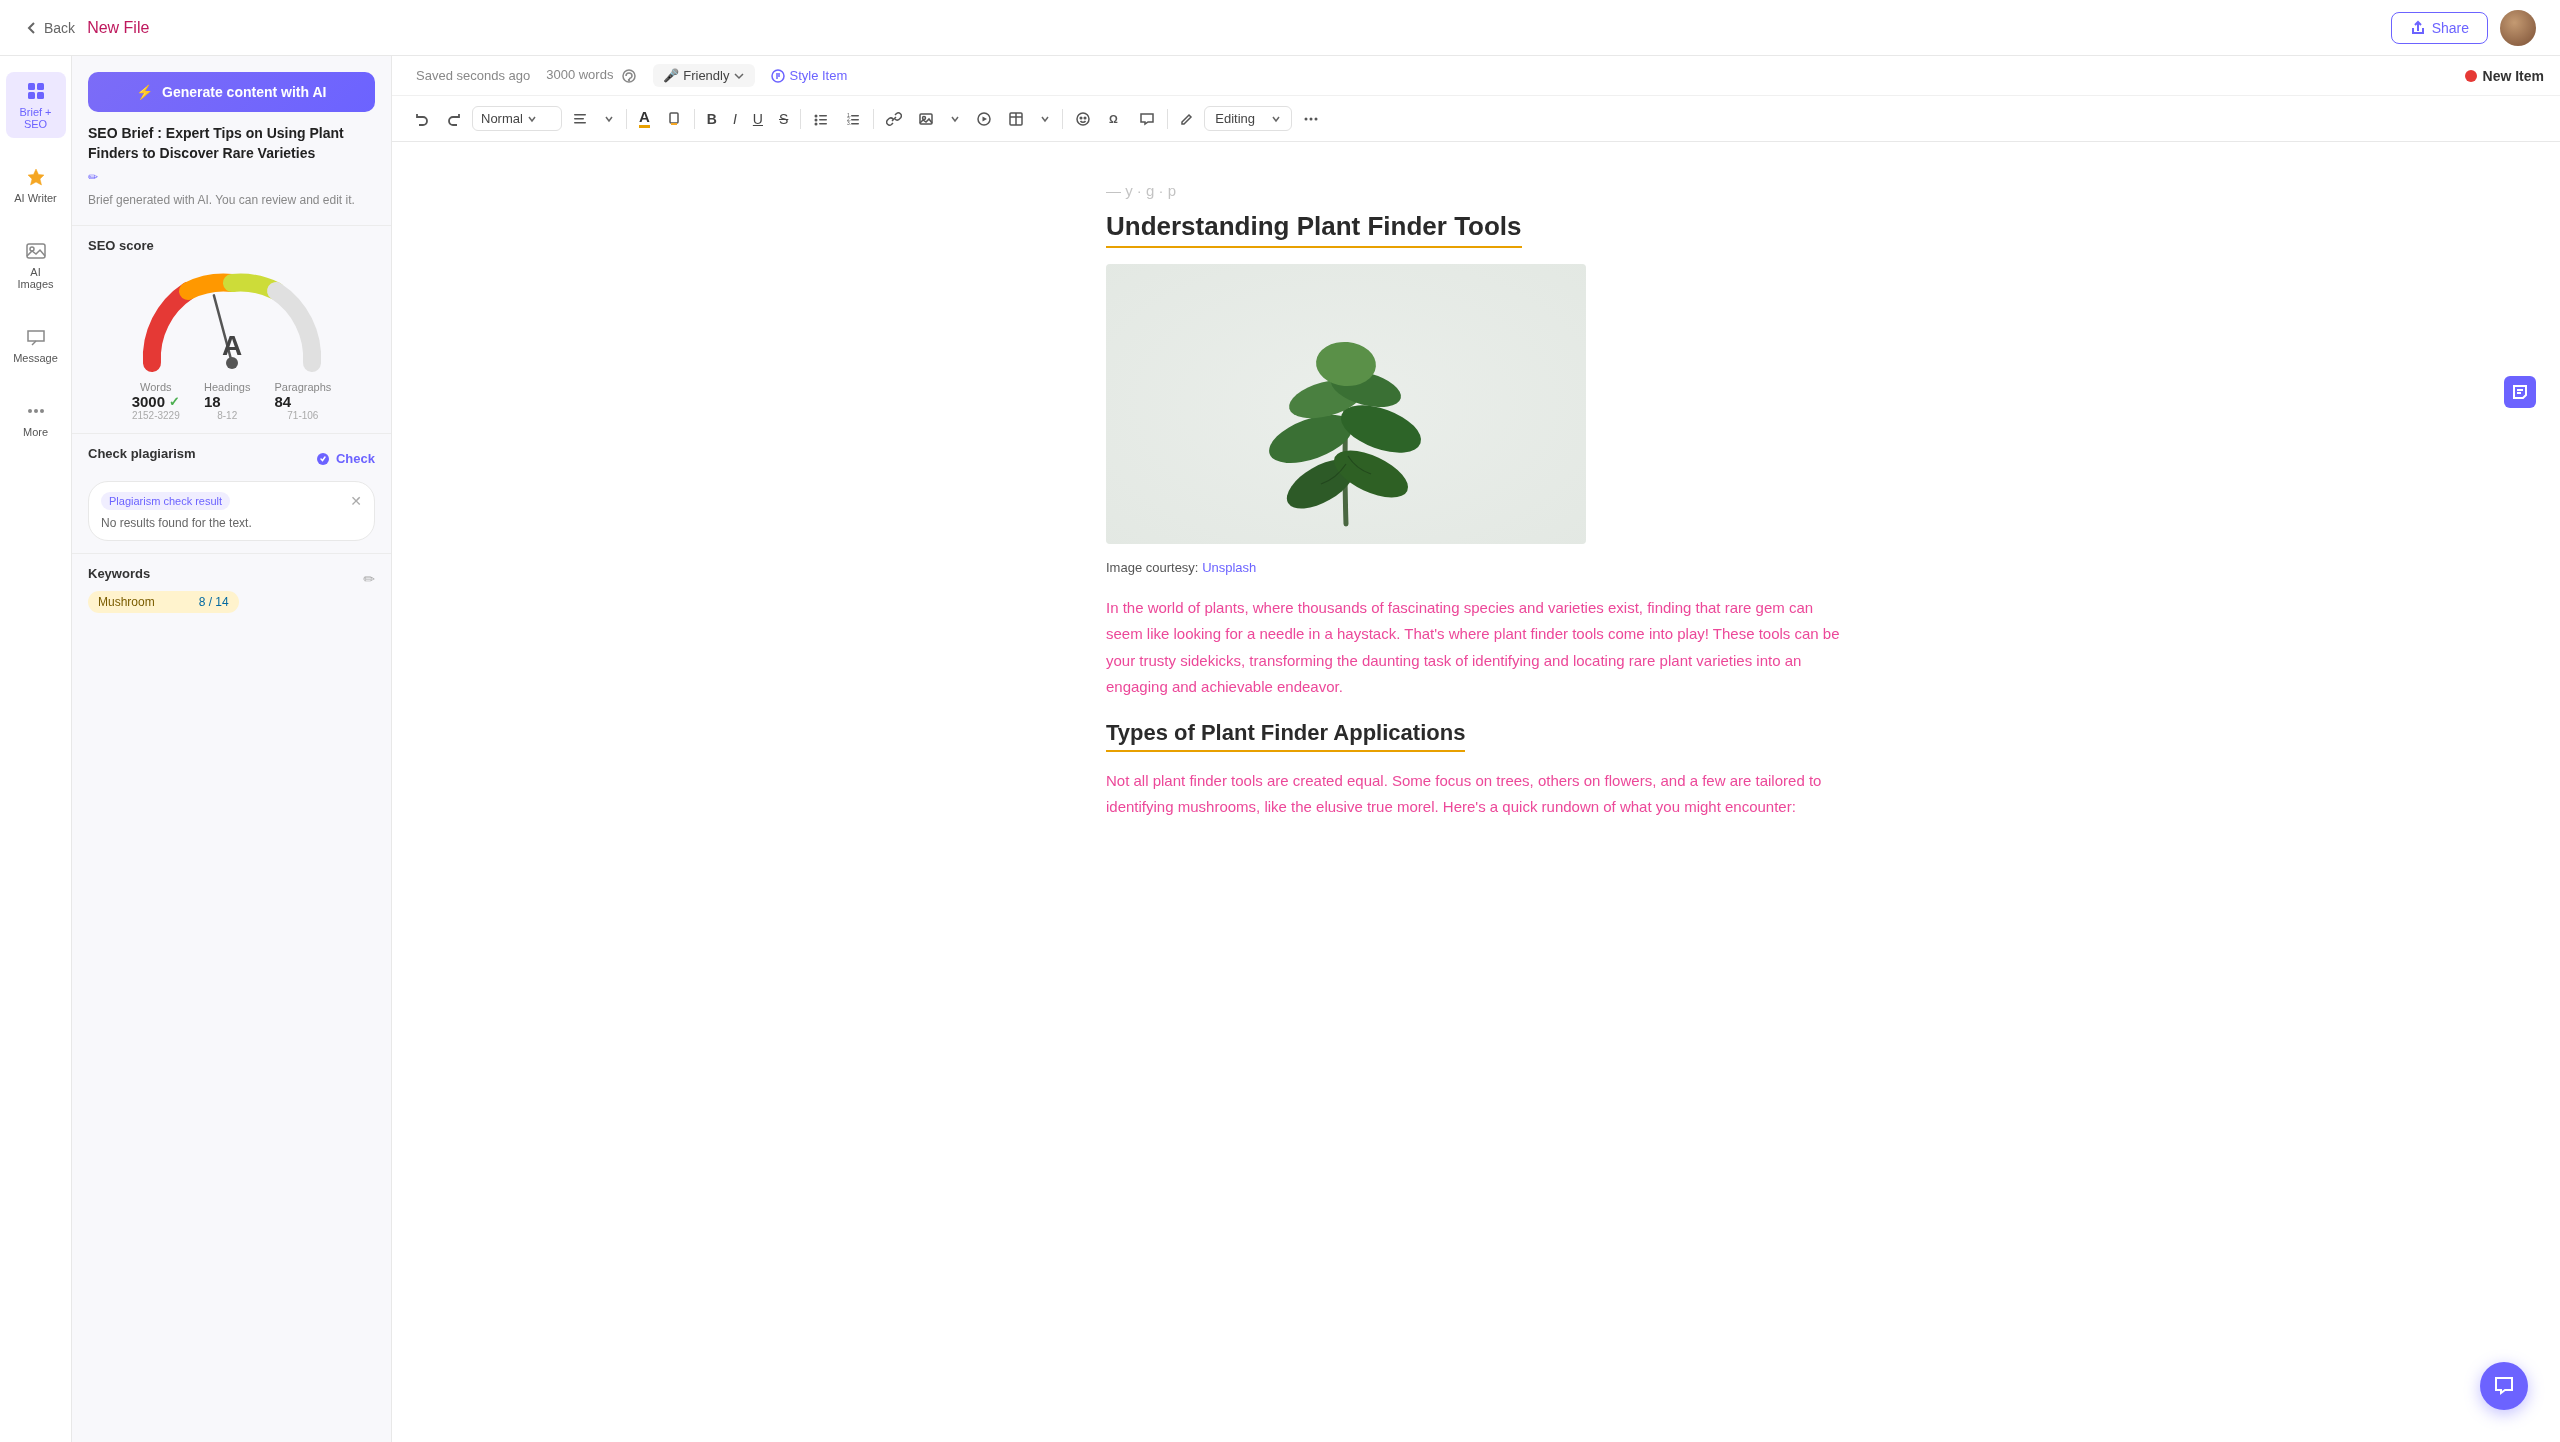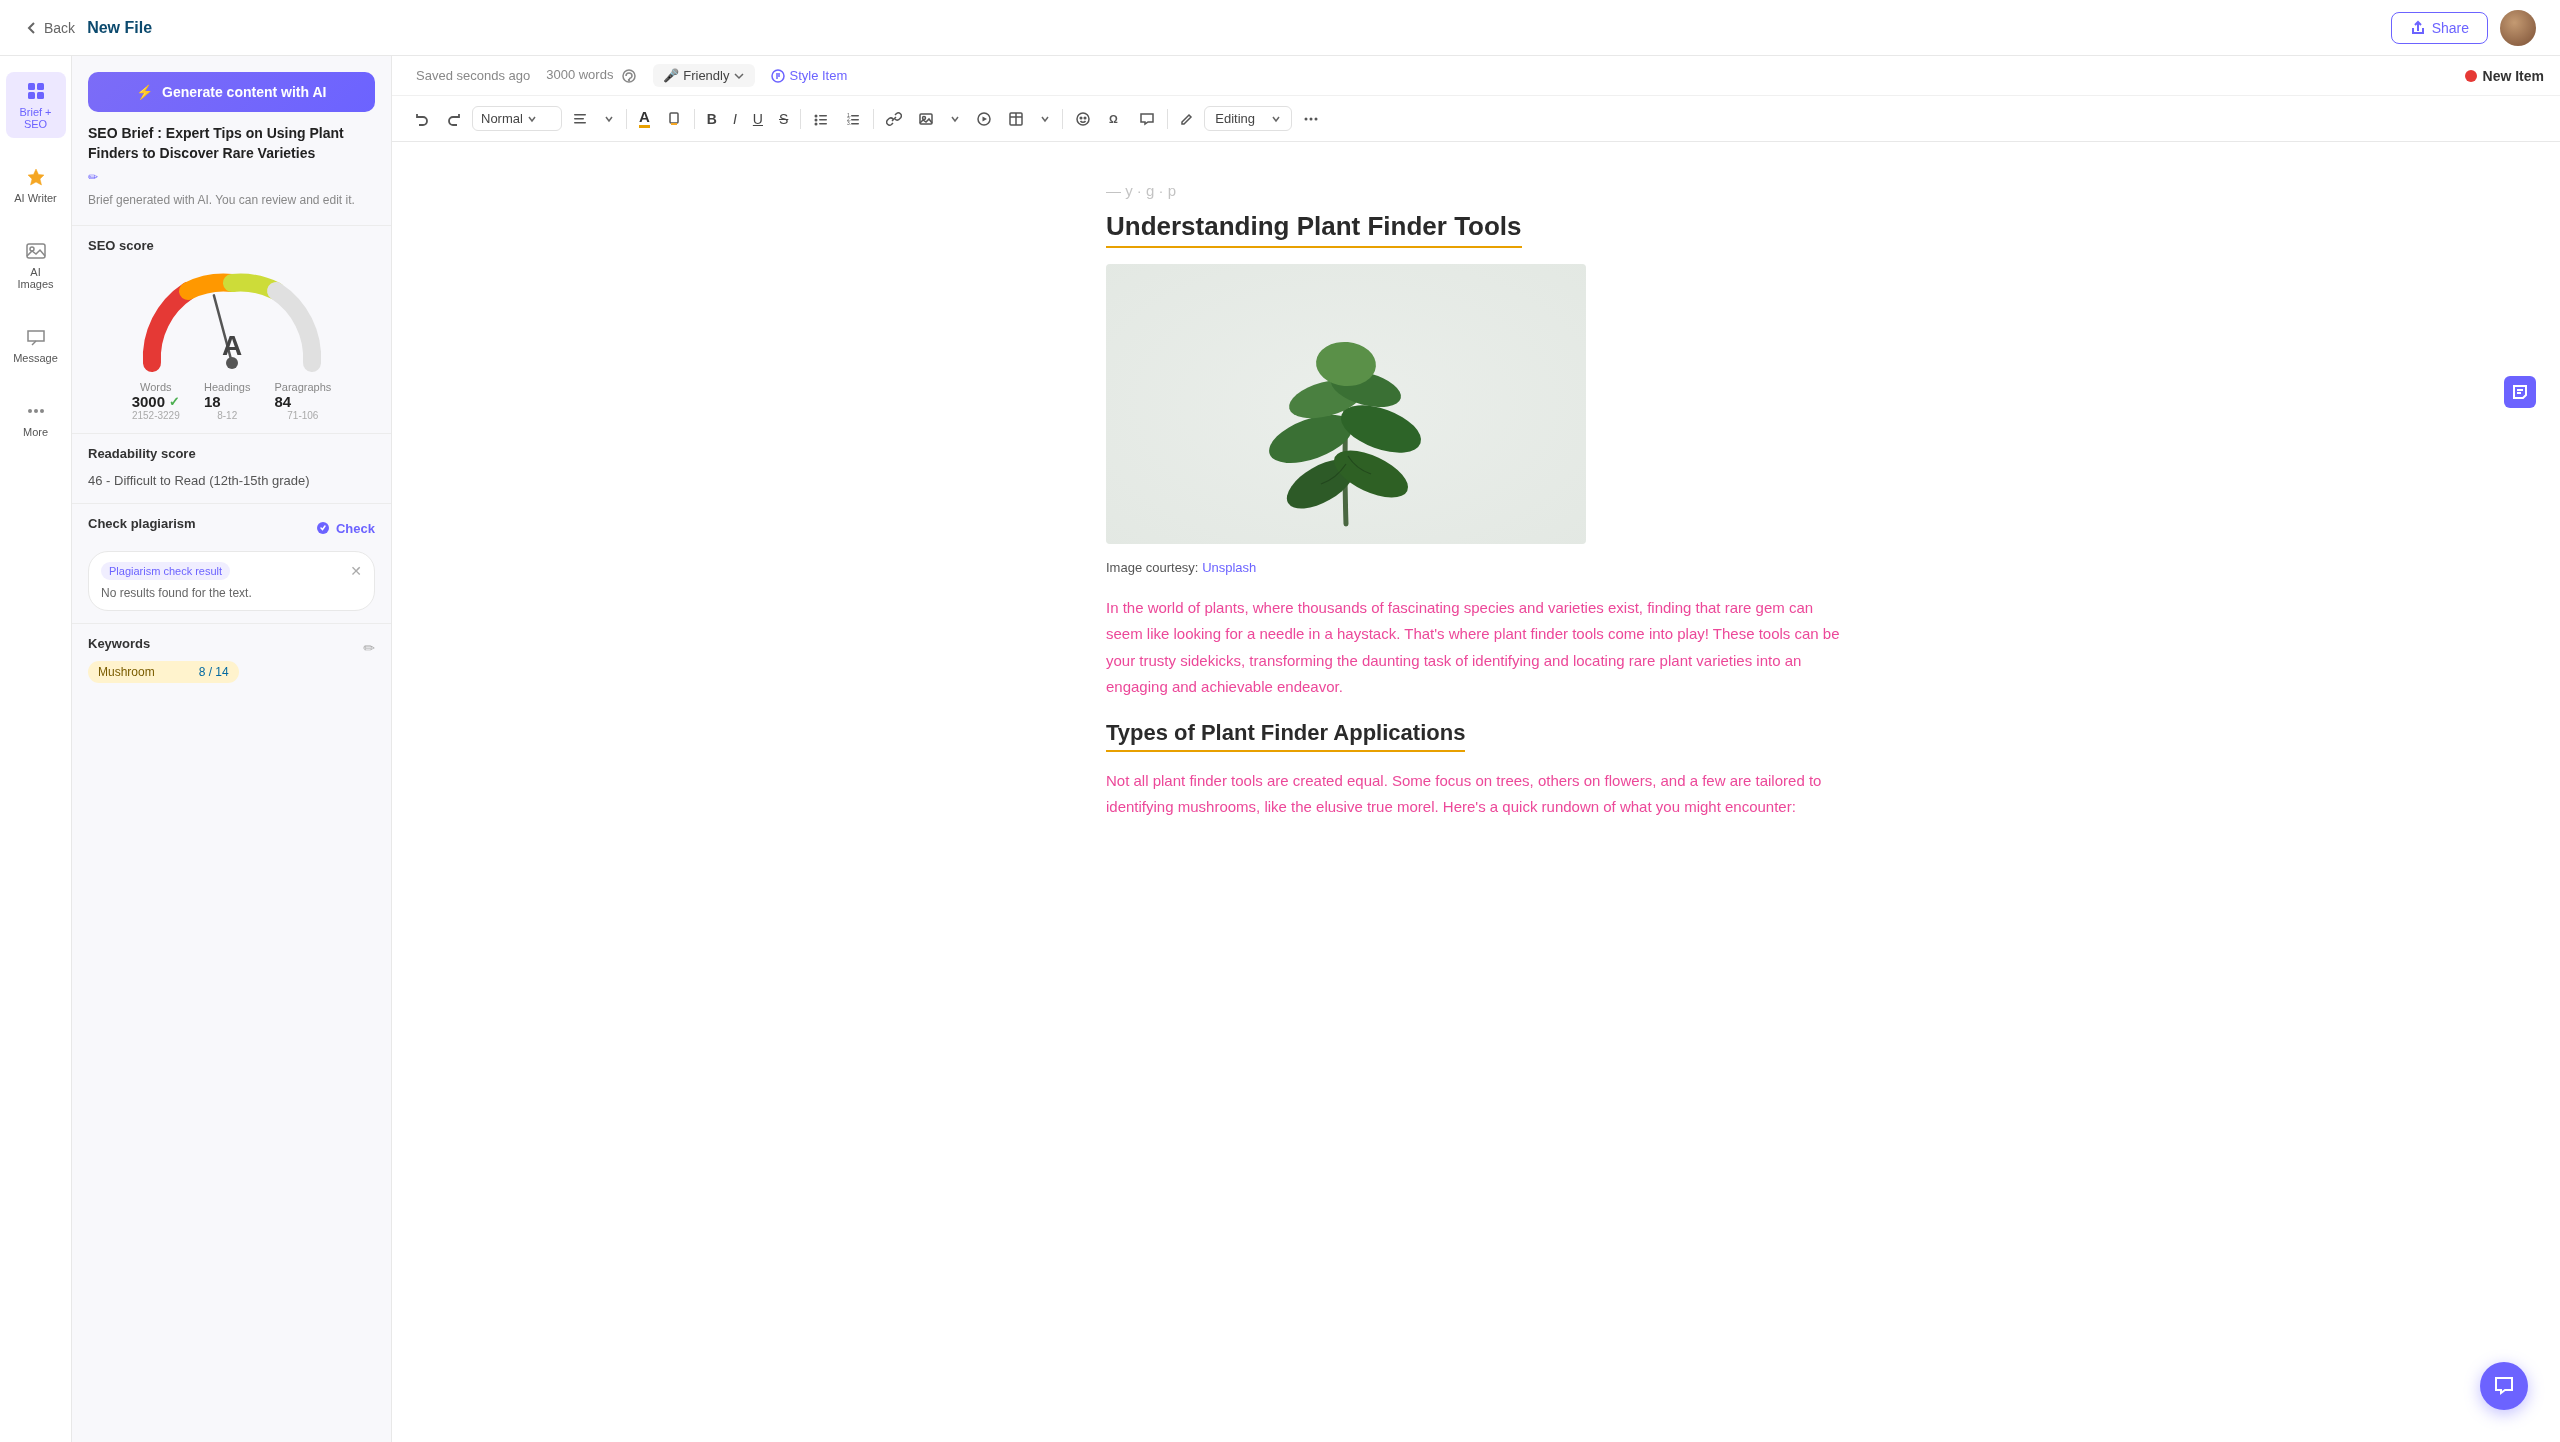--- a/index.html
+++ b/index.html
@@ -148,21 +148,21 @@
 <body>
 
 <div class="top-nav">
   <div class="top-nav-left">
     <button class="back-btn">
       <svg viewBox="0 0 16 16" fill="none" stroke="currentColor" stroke-width="2">
           <polyline points="10,3 5,8 10,13"></polyline>
         </svg>
       <span>Back</span>
     </button>
-    <span style="font-size:16px;font-weight:700;color:#0c4a6e;">New File</span>
+    <span style="font-size:16px;font-weight:400;color:#be185d;">New File</span>
   </div>
   <div class="top-nav-right">
     <button class="share-btn">
       <svg width="16" height="16" viewBox="0 0 16 16" fill="none" stroke="#6c63ff" stroke-width="2">
           <path d="M3 8V13h10V8M8 2v9M5 5l3-3 3 3"></path>
         </svg>
       <span>Share</span>
     </button>
     <div class="avatar" style="background: linear-gradient(135deg, #a08060, #6a4030);">
       <div style="width:100%;height:100%;background:radial-gradient(circle at 40% 35%, #c49a72, #7a4f35);"></div>
@@ -261,24 +261,20 @@
             <div class="gauge-stat-range">8-12</div>
           </div>
           <div class="gauge-stat">
             <div class="gauge-stat-label">Paragraphs</div>
             <div class="gauge-stat-value">84</div>
             <div class="gauge-stat-range">71-106</div>
           </div>
         </div>
       </div>
 
-      <div class="seo-section">
-        <div class="seo-section-title">Readability score</div>
-        <div class="readability-score">46 - Difficult to Read (12th-15th grade)</div>
-      </div>
 
       <div class="seo-section">
         <div class="plagiarism-row">
           <div class="seo-section-title">Check plagiarism</div>
           <button class="check-btn">
             <svg width="14" height="14" viewBox="0 0 14 14" fill="#6c63ff">
                 <circle cx="7" cy="7" r="6"></circle>
                 <path d="M5 7l1.5 1.5L9 5" stroke="#fff" stroke-width="1.5" fill="none" stroke-linecap="round"></path>
               </svg>
             <span>Check</span>

